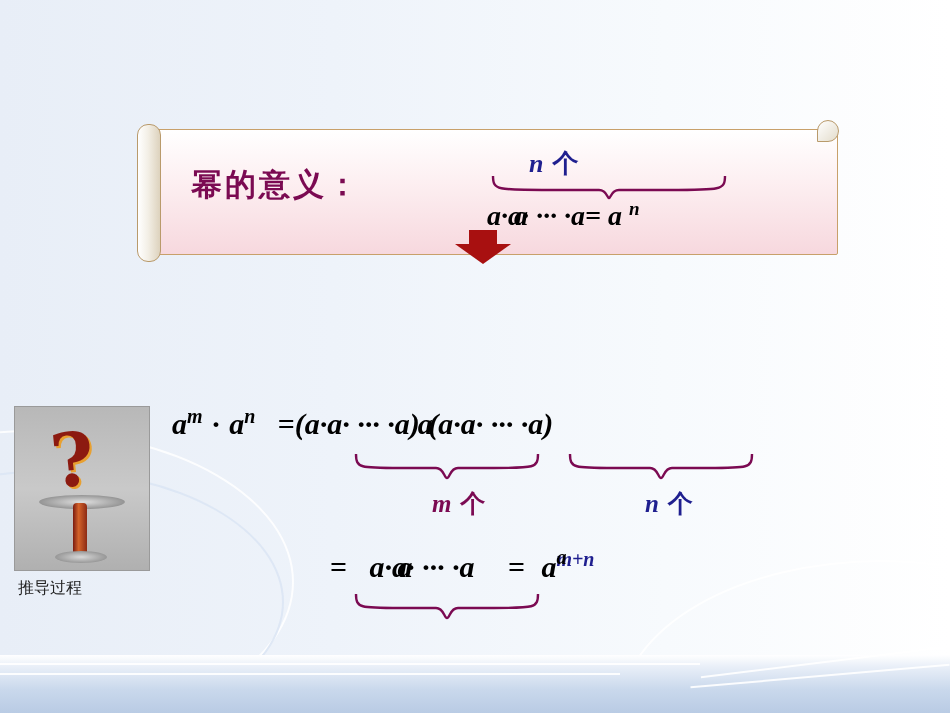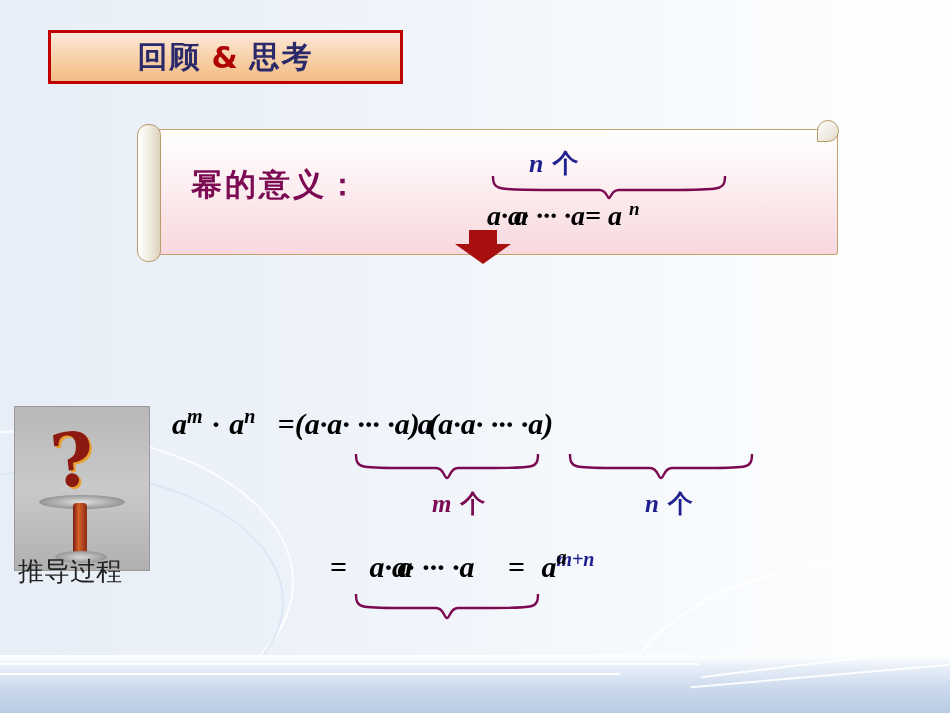--- a/index.html
+++ b/index.html
@@ -299,44 +299,37 @@
     left: 40px;
     top: 144px;
     width: 52px;
     height: 12px;
     border-radius: 50%;
     background: radial-gradient(ellipse at center, #d8d8d8 0%, #8a8a8a 85%);
   }
   .qcaption {
     position: absolute;
     left: 18px;
-    top: 554px;
-    font-size: 26px;
+    top: 578px;
+    font-size: 16px;
     font-family: "DejaVu Sans", sans-serif;
     color: #222;
   }
 
   svg.brace { position: absolute; overflow: visible; }
 </style>
 </head>
 <body>
 
 <div class="slide">
 
   <div class="arc" style="left:-230px; top:430px; width:520px; height:300px;"></div>
   <div class="arc2" style="left:-180px; top:470px; width:460px; height:260px;"></div>
   <div class="arc" style="left:620px; top:560px; width:520px; height:300px;"></div>
 
-  <div class="title-box">
-    <div class="title-text">
-      <span>回顾</span>
-      <span class="title-amp">&amp;</span>
-      <span>思考</span>
-    </div>
-  </div>
 
   <div class="scroll scroll1">
     <div class="scroll-roll-left"></div>
     <div class="curl-tr"></div>
 
     <div class="cn-label" id="mi-yi">幂的意义：</div>
 
     <div id="n-ge">
       <span class="it">n</span>
       <span>个</span>

